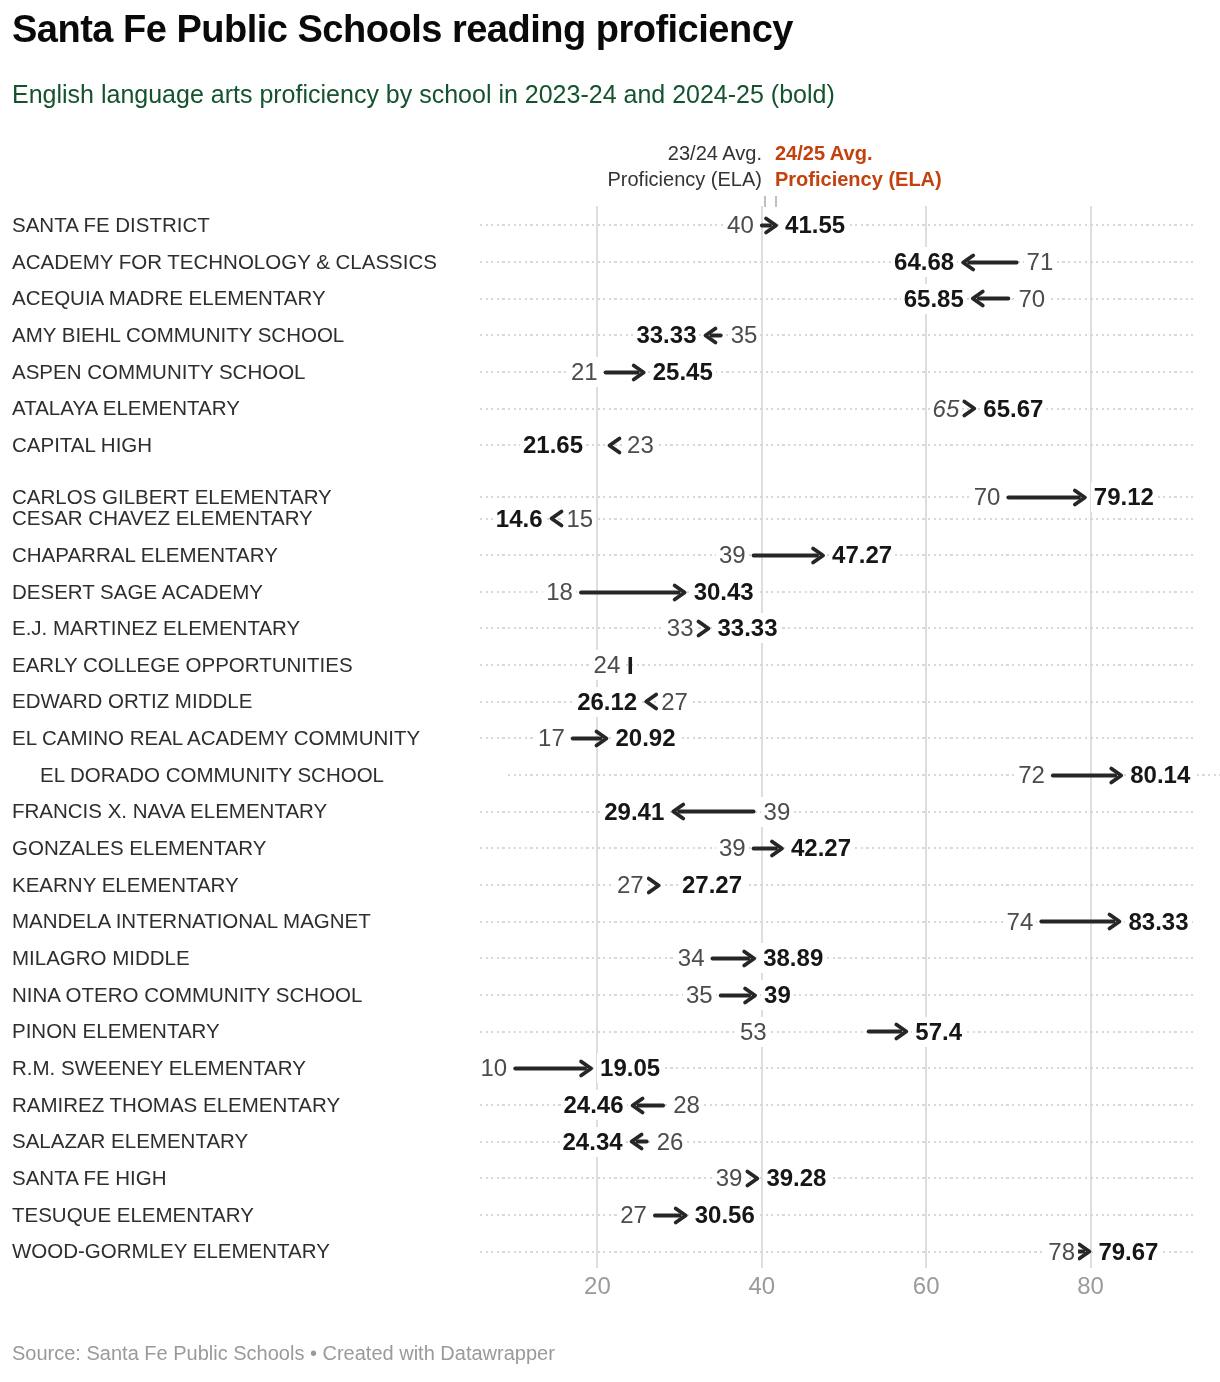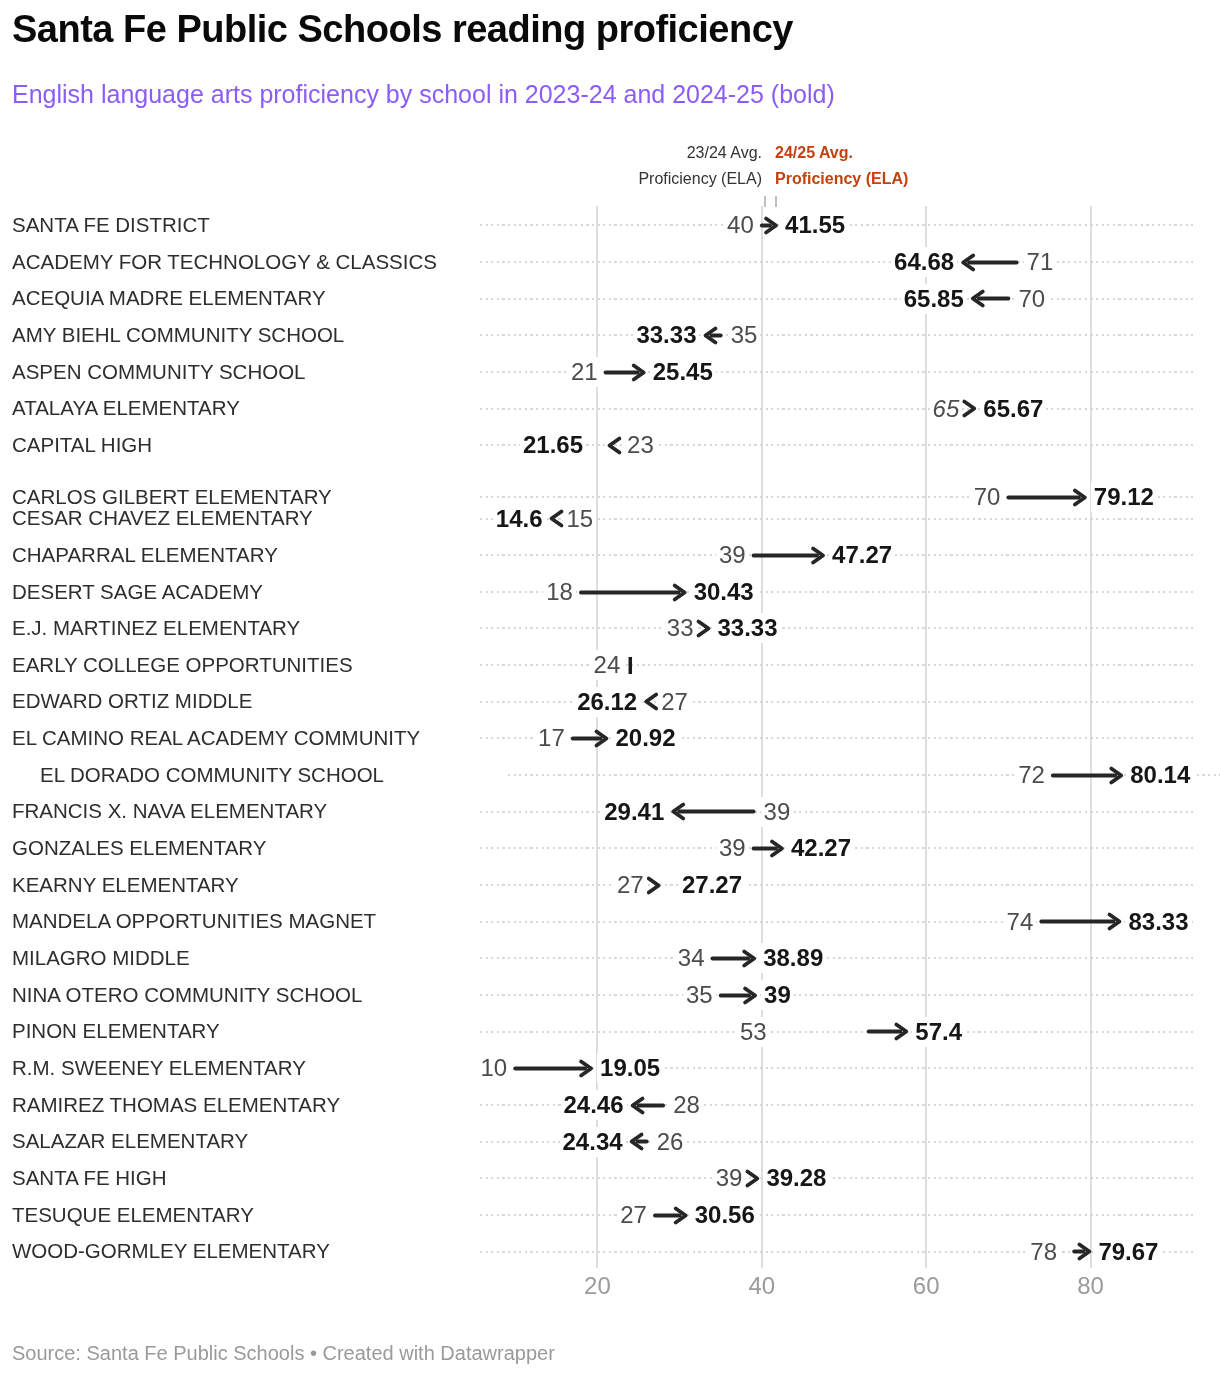--- a/index.html
+++ b/index.html
@@ -9,24 +9,24 @@
     -webkit-font-smoothing: antialiased;
   }
   #chart-root { position: absolute; inset: 0; }
   .title {
     position: absolute; left: 12px; top: 8px;
     font-size: 38px; font-weight: 700; color: #0a0a0a; letter-spacing: -0.5px;
     white-space: nowrap;
   }
   .subtitle {
     position: absolute; left: 12px; top: 80px;
-    font-size: 25px; font-weight: 400; color: #8b5cf6; white-space: nowrap;
+    font-size: 25px; font-weight: 400; color: #14532d; white-space: nowrap;
   }
   .col-header {
-    position: absolute; top: 140px; font-size: 16px; line-height: 26px;
+    position: absolute; top: 140px; font-size: 20px; line-height: 26px;
     color: #333; white-space: nowrap;
   }
   .col-header.old { right: 458px; text-align: right; font-weight: 400; }
   .col-header.new { left: 775px; text-align: left; font-weight: 700; color: #c2410c; }
   .header-tick { position: absolute; width: 2px; height: 11px; top: 196px; background: #bfbfbf; }
   #plot { position: absolute; inset: 0; }
   .gridline { position: absolute; width: 2px; background: #dedede; }
   .axis-tick-label {
     position: absolute; width: 80px; text-align: center;
     font-size: 24px; color: #9b9b9b;
@@ -256,21 +256,21 @@
       <div class="chart-row" style="top: 866.7px; width: 1220px; height: 36.65px;">
         <div class="school-label" style="line-height: 36.65px;">KEARNY ELEMENTARY</div>
         <div class="leader-dots" style="left: 480px; width: 716px; top: 17.325px;"></div>
         <span class="val old" style="right: 573.341px;">27</span>
         <span class="val new" style="left: 679px;">27.27</span>
         <svg width="1220" height="37" viewBox="0 0 1220 36.65" class="row-svg">
           <polyline points="648.6594,11.325 658.6594,18.325 648.6594,25.325" fill="none" stroke="#262626" stroke-width="3.8" stroke-linecap="round" stroke-linejoin="round"></polyline>
         </svg>
       </div>
       <div class="chart-row" style="top: 903.35px; width: 1220px; height: 36.65px;">
-        <div class="school-label" style="line-height: 36.65px;">MANDELA OPPORTUNITIES MAGNET</div>
+        <div class="school-label" style="line-height: 36.65px;">MANDELA INTERNATIONAL MAGNET</div>
         <div class="leader-dots" style="left: 480px; width: 716px; top: 17.325px;"></div>
         <span class="val old" style="right: 183.72px;">74</span>
         <span class="val new" style="left: 1125.47px;">83.33</span>
         <svg width="1220" height="37" viewBox="0 0 1220 36.65" class="row-svg">
           <line x1="1041.2800000000002" y1="18.325" x2="1113.4726" y2="18.325" stroke="#262626" stroke-width="3.8" stroke-linecap="round"></line>
           <polyline points="1109.4726,11.325 1119.4726,18.325 1109.4726,25.325" fill="none" stroke="#262626" stroke-width="3.8" stroke-linecap="round" stroke-linejoin="round"></polyline>
         </svg>
       </div>
       <div class="chart-row" style="top: 940px; width: 1220px; height: 36.65px;">
         <div class="school-label" style="line-height: 36.65px;">MILAGRO MIDDLE</div>
@@ -347,21 +347,21 @@
         <span class="val old" style="right: 570.06px;">27</span>
         <span class="val new" style="left: 691.703px;">30.56</span>
         <svg width="1220" height="37" viewBox="0 0 1220 36.65" class="row-svg">
           <line x1="654.94" y1="18.325" x2="679.7032" y2="18.325" stroke="#262626" stroke-width="3.8" stroke-linecap="round"></line>
           <polyline points="675.7032,11.325 685.7032,18.325 675.7032,25.325" fill="none" stroke="#262626" stroke-width="3.8" stroke-linecap="round" stroke-linejoin="round"></polyline>
         </svg>
       </div>
       <div class="chart-row" style="top: 1233.2px; width: 1220px; height: 36.65px;">
         <div class="school-label" style="line-height: 36.65px;">WOOD-GORMLEY ELEMENTARY</div>
         <div class="leader-dots" style="left: 480px; width: 716px; top: 17.325px;"></div>
-        <span class="val old" style="right: 160px;">78</span>
+        <span class="val old" style="right: 142px;">78</span>
         <span class="val new" style="left: 1095.39px;">79.67</span>
         <svg width="1220" height="37" viewBox="0 0 1220 36.65" class="row-svg">
           <line x1="1074.16" y1="18.325" x2="1083.3874" y2="18.325" stroke="#262626" stroke-width="3.8" stroke-linecap="round"></line>
           <polyline points="1079.3874,11.325 1089.3874,18.325 1079.3874,25.325" fill="none" stroke="#262626" stroke-width="3.8" stroke-linecap="round" stroke-linejoin="round"></polyline>
         </svg>
       </div>
     </div>
 
   <div class="footer">Source: Santa Fe Public Schools • Created with Datawrapper</div>
 </div>

